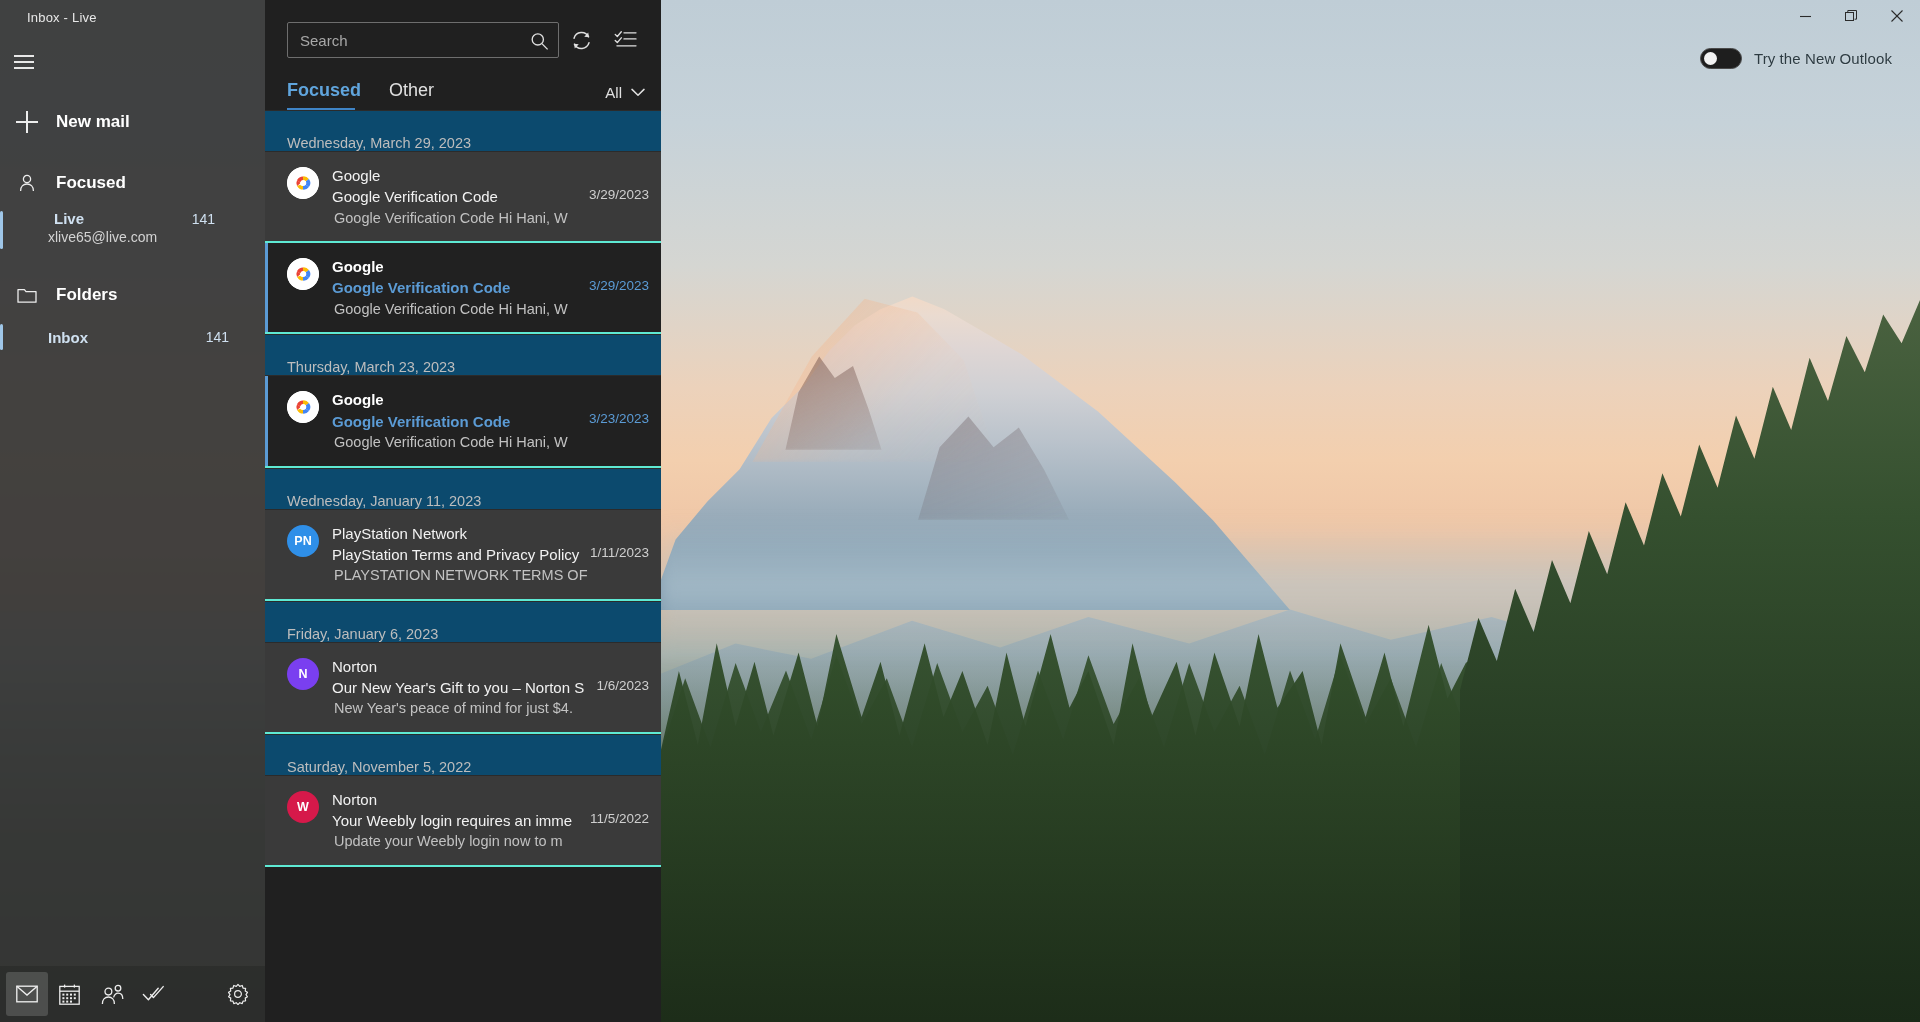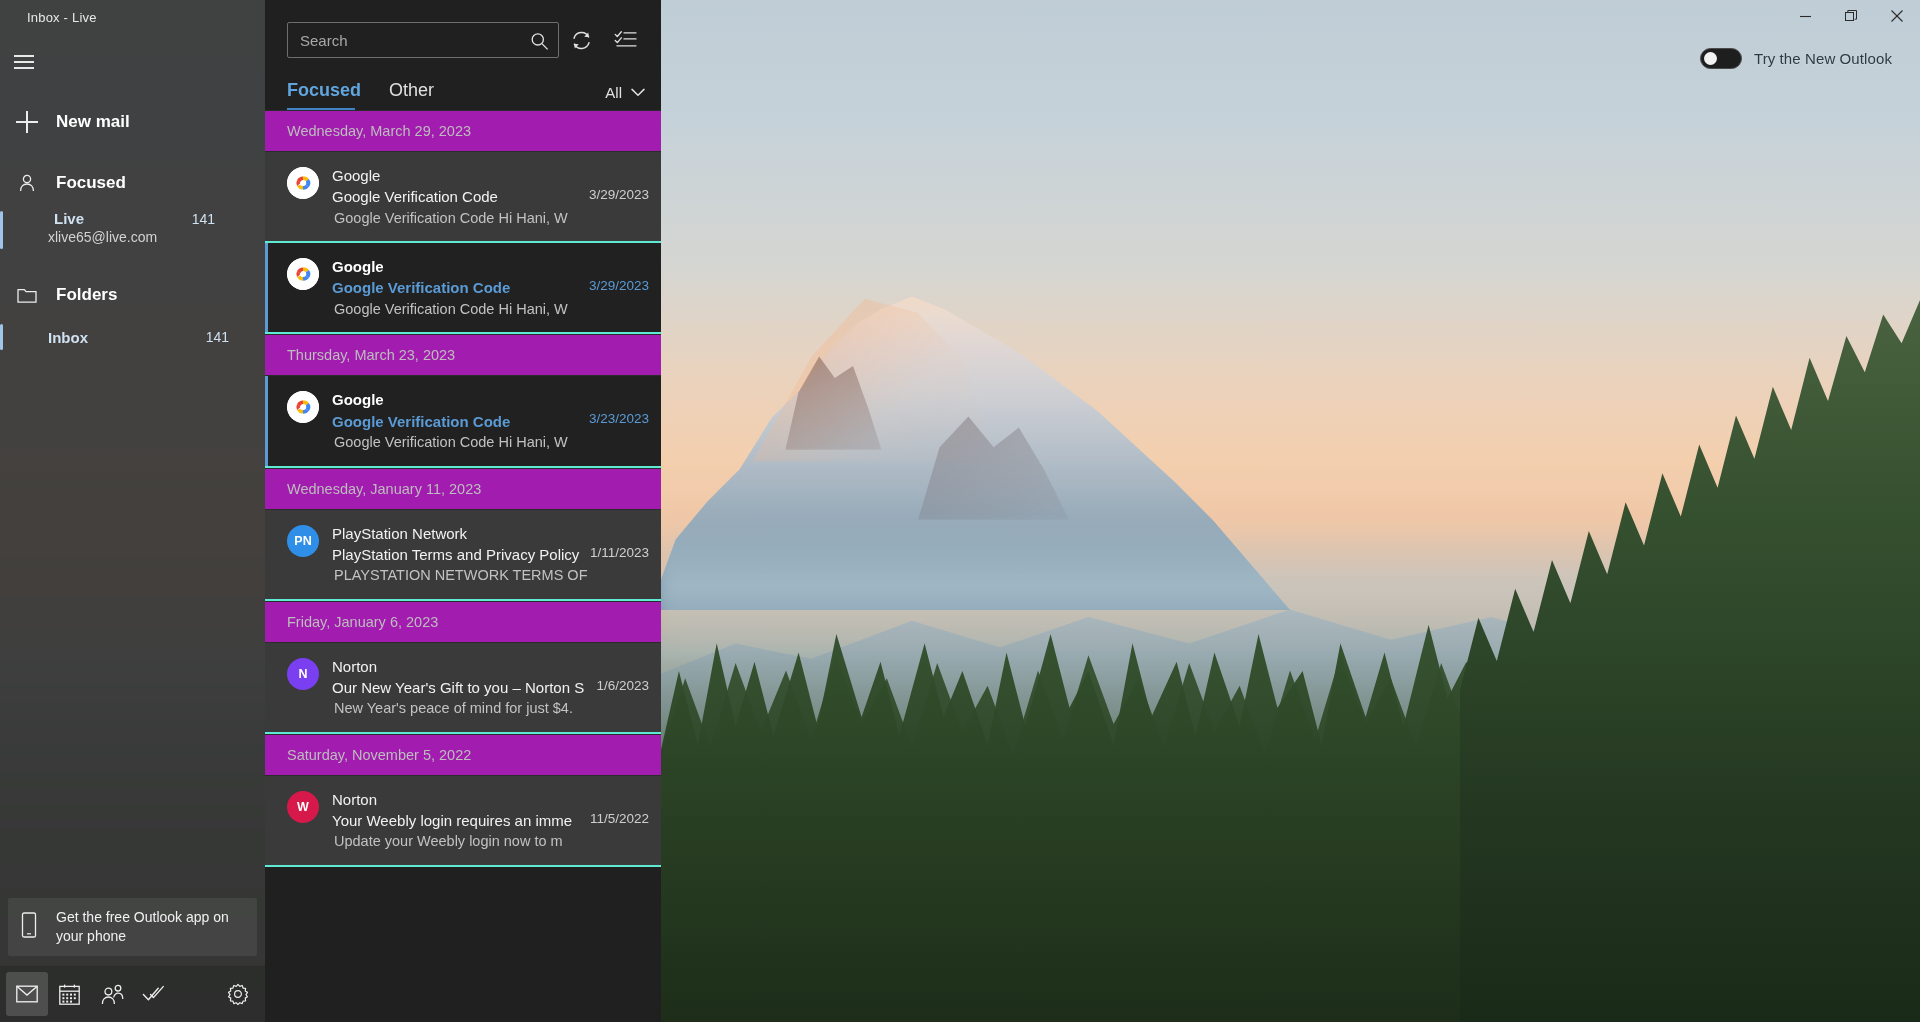--- a/index.html
+++ b/index.html
@@ -273,22 +273,22 @@
     content: ""; position: absolute; left: 0; right: 6px; bottom: 0;
     height: 2px; background: #3f84c6;
   }
   .filter {
     margin-left: auto; display: flex; align-items: center; gap: 9px;
     padding-bottom: 9px; cursor: pointer;
   }
   .filter-label { font-size: 15px; color: #e0e0e0; }
 
   .date-group {
-    height: 42px; display: flex; align-items: center;
-    padding-left: 22px; background: #a21caf;
+    height: 42px; display: flex; align-items: flex-end;
+    padding-left: 22px; background: #0c4a6e;
     border-top: 1px solid #2b2b2b; border-bottom: 1px solid #2b2b2b;
   }
   .date-group-label { font-size: 14.5px; color: #bdbdbd; }
 
   .msg {
     position: relative; display: flex; gap: 13px;
     padding: 13px 12px 13px 22px; cursor: pointer;
     border-bottom: 2px solid #5eead4; min-height: 86px;
   }
   .msg.read { background: #3a3a3a; }
@@ -412,29 +412,20 @@
 
     <div class="folder-row selected">
       <span class="sel-bar"></span>
       <span class="folder-name">Inbox</span>
       <span class="folder-count">141</span>
     </div>
 
 
     <div class="nav-spacer"></div>
 
-    <div class="promo">
-      <span>
-        <svg width="18" height="26" viewBox="0 0 18 26">
-          <rect x="2.5" y="1" width="13" height="24" rx="1.6" ry="1.6" fill="none" stroke="#ededed" stroke-width="1.3"></rect>
-          <line x1="7" y1="21.8" x2="11" y2="21.8" stroke="#ededed" stroke-width="1.2"></line>
-        </svg>
-      </span>
-      <span class="promo-text">Get the free Outlook app on your phone</span>
-    </div>
 
     <div class="bottom-bar">
       <div class="bb-btn active">
         <svg width="22" height="18" viewBox="0 0 22 18">
           <rect x="0.8" y="1.2" width="20.4" height="15.6" fill="none" stroke="#ededed" stroke-width="1.35"></rect>
           <path d="M0.8 1.2 L11 10 L21.2 1.2" fill="none" stroke="#ededed" stroke-width="1.35"></path>
         </svg>
       </div>
       <div class="bb-btn">
         <svg width="21" height="21" viewBox="0 0 21 21">

